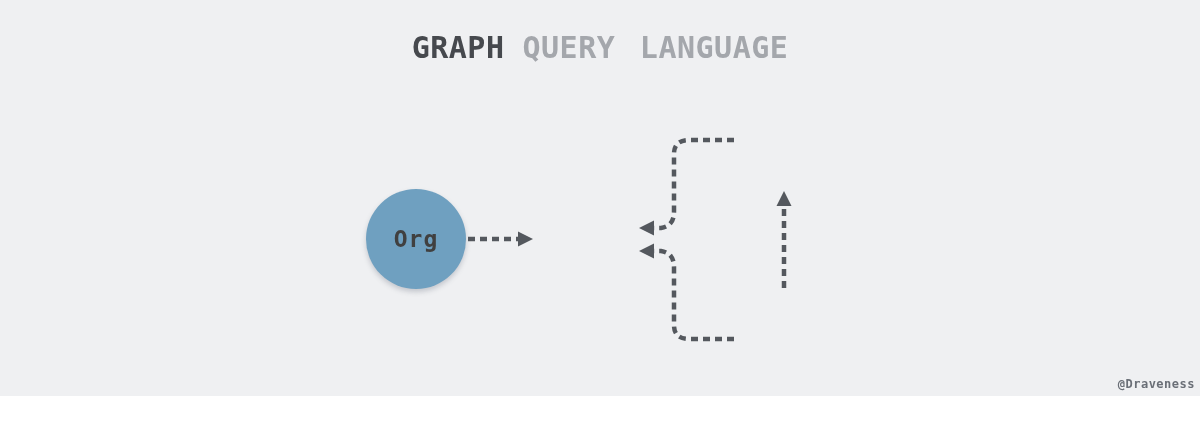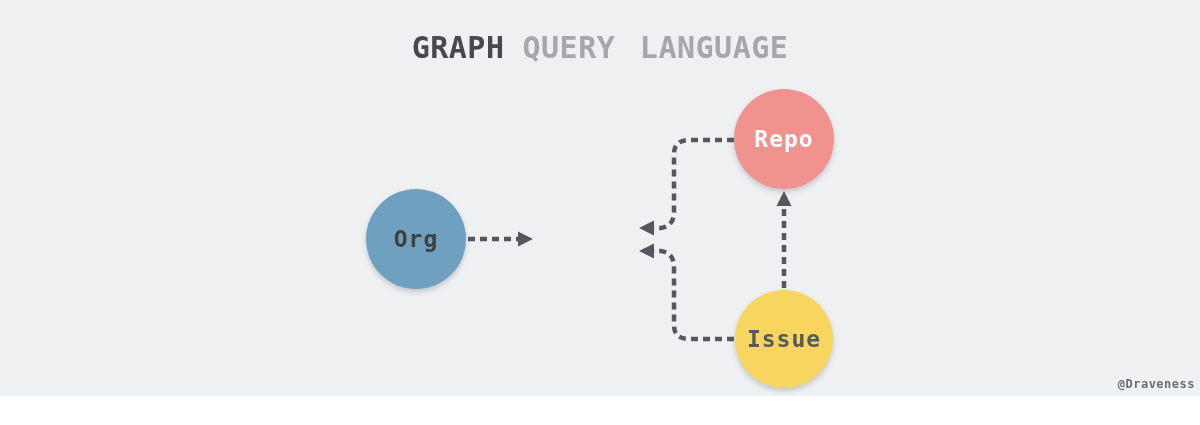--- a/index.html
+++ b/index.html
@@ -69,23 +69,17 @@
       <polygon points="639,251 654,243.5 654,258.5"></polygon>
       <polygon points="784,191 776.5,206 791.5,206"></polygon>
     </g>
   </svg>
 
   <div class="node node-org" style="background-color: rgb(111, 160, 192);">
     <span style="color: #404040;">Org</span>
   </div>
 
 
-  <div class="node node-repo" style="background-color: rgb(240, 147, 142);">
-    <span style="color: rgb(255, 255, 255);">Repo</span>
-  </div>
 
-  <div class="node node-issue" style="background-color: rgb(248, 213, 95);">
-    <span style="color: rgb(86, 90, 96);">Issue</span>
-  </div>
 
   <div class="watermark">@Draveness</div>
 
 </div>
 
 </body></html>

